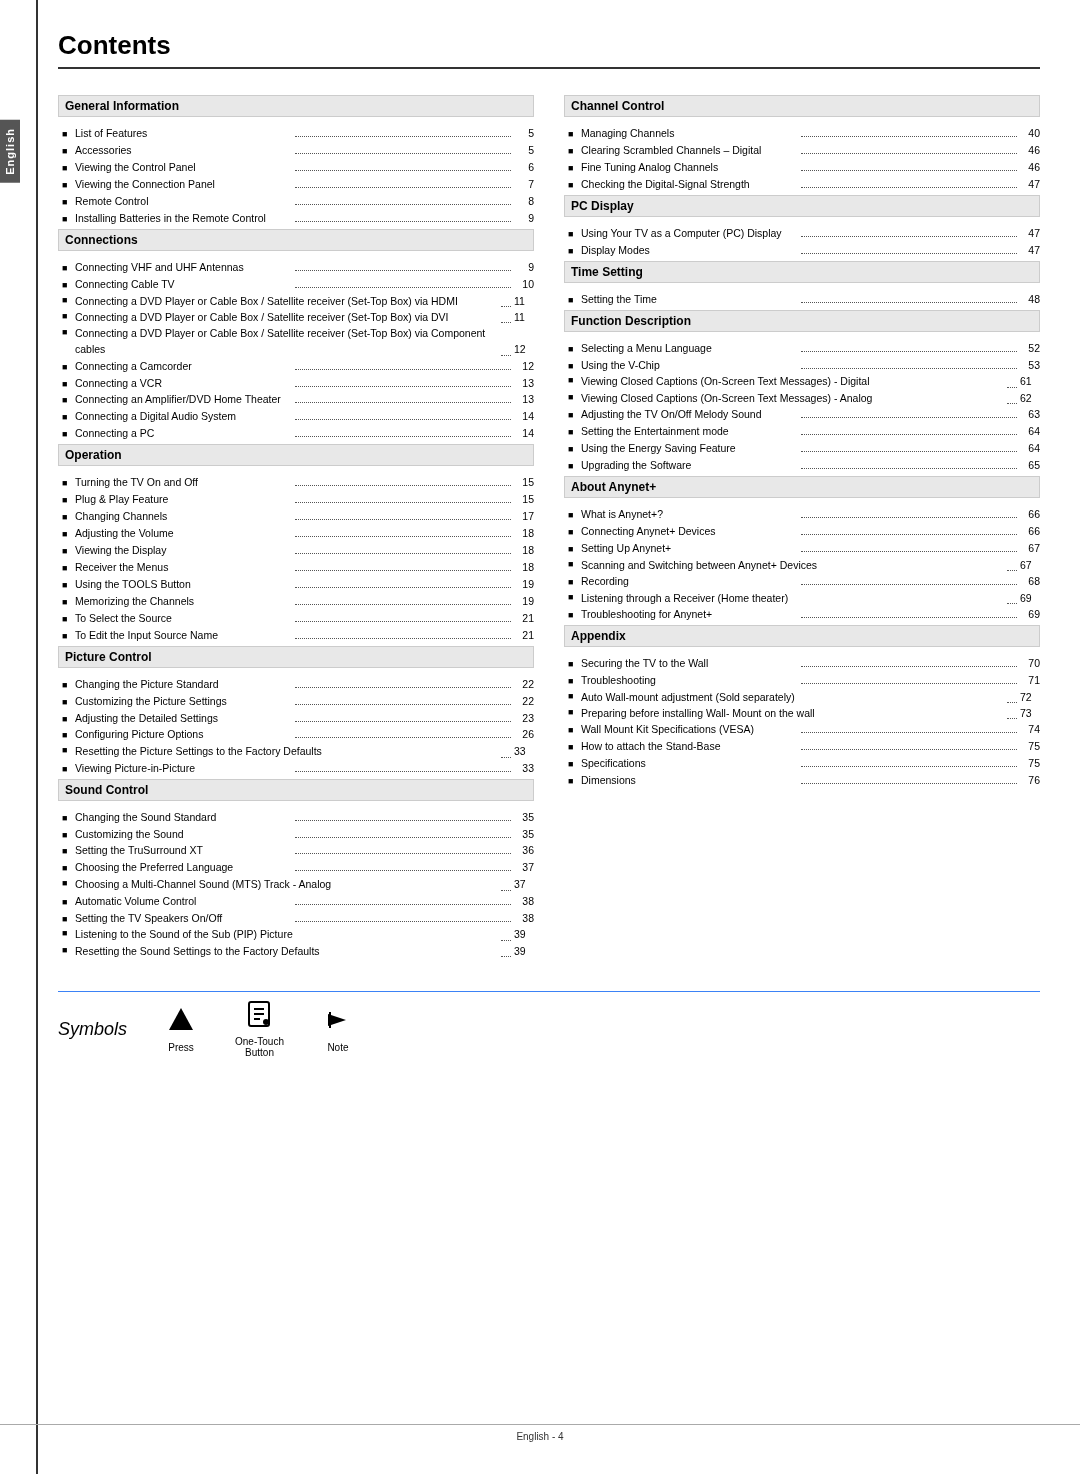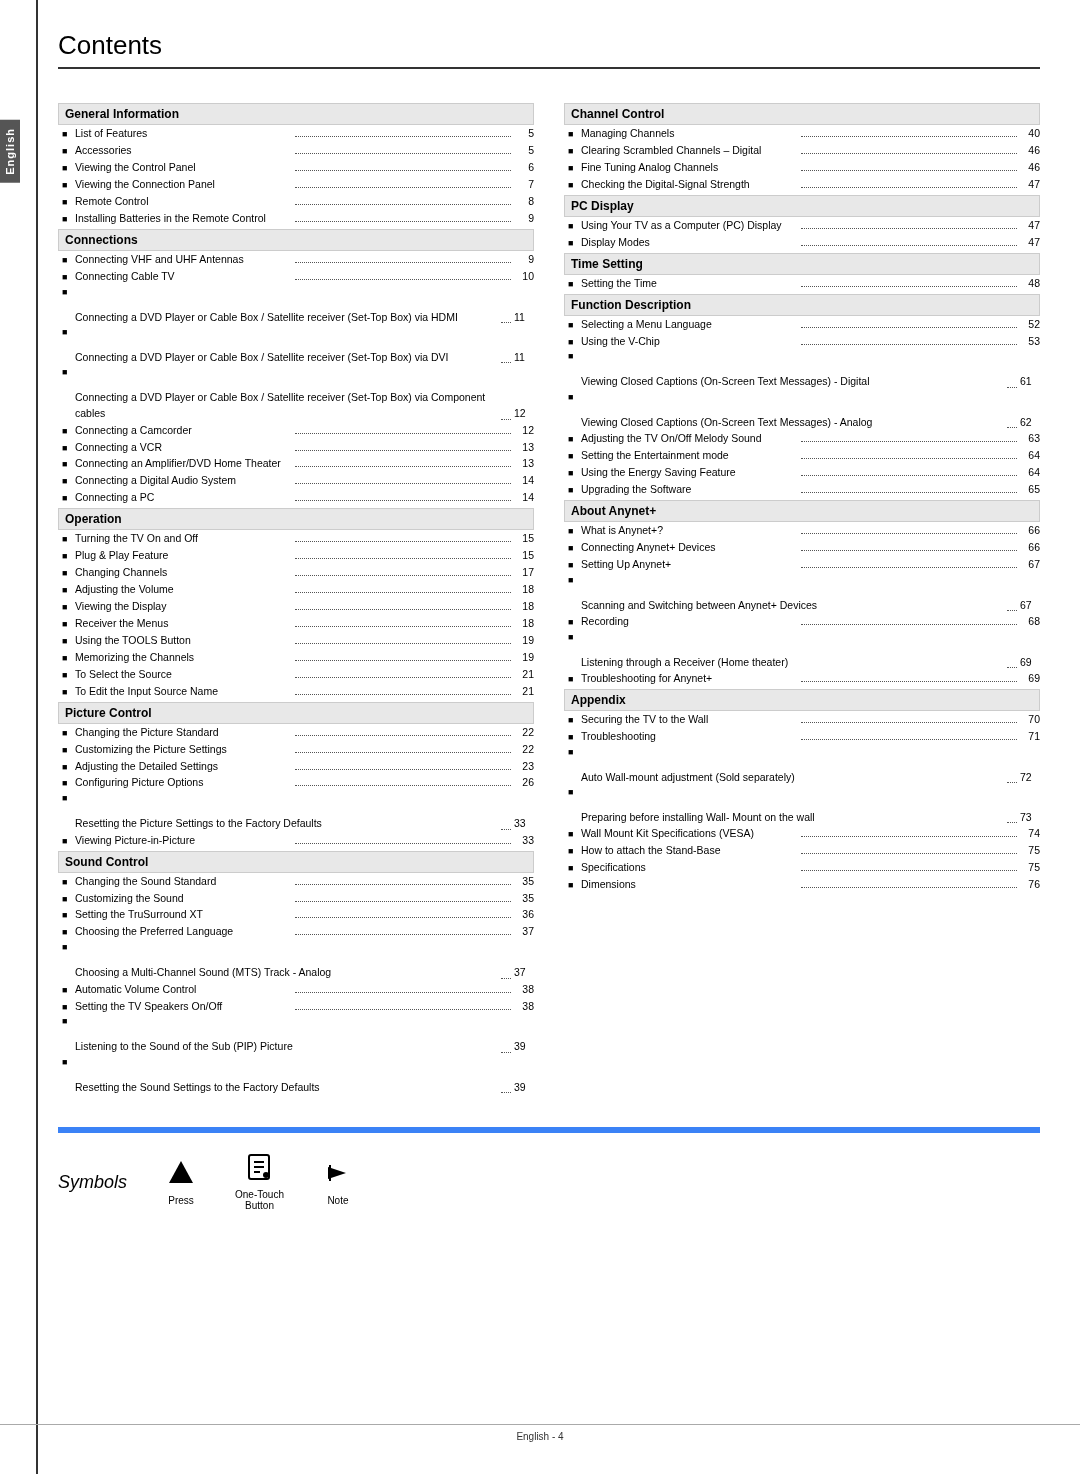--- a/index.html
+++ b/index.html
@@ -36,38 +36,38 @@
       padding: 8px 4px;
       text-align: center;
     }
     .main-content {
       flex: 1;
       padding: 30px 40px 30px 20px;
       border-left: 2px solid #333;
     }
     .page-title {
       font-size: 26px;
-      font-weight: normal;
-      margin-bottom: 34px;
+      font-weight: bold;
+      margin-bottom: 26px;
       border-bottom: 2px solid #333;
       padding-bottom: 6px;
     }
     .two-col {
       display: flex;
       gap: 30px;
     }
     .col {
       flex: 1;
     }
     .section-header {
       font-size: 12px;
       font-weight: bold;
       background: #e8e8e8;
       padding: 3px 6px;
-      margin-bottom: 0;
+      margin-bottom: 8px;
       margin-top: 10px;
       border: 1px solid #ccc;
     }
     .section-header:first-child {
       margin-top: 0;
     }
     .toc-list {
       list-style: none;
       margin-bottom: 2px;
     }
@@ -96,22 +96,22 @@
     .toc-item .page-num {
       min-width: 20px;
       text-align: right;
       font-size: 10.5px;
     }
     .symbols-section {
       display: flex;
       align-items: center;
       gap: 40px;
       margin-top: 30px;
-      padding-top: 20px;
-      border-top: 6px solid #3b82f6;
+      padding-top: 8px;
+      border-top: 1px solid #3b82f6;
     }
     .symbols-label {
       font-size: 18px;
       font-style: italic;
     }
     .symbol-item {
       display: flex;
       flex-direction: column;
       font-size: 10px;
       text-align: center;
@@ -149,21 +149,20 @@
       margin-right: 3px;
       margin-top: 1px;
     }
     .toc-item-multiline .toc-content {
       flex: 1;
       display: flex;
       align-items: flex-end;
     }
     .toc-item-multiline .toc-text-wrap {
       flex: 1;
-      margin-top: 24px;
     }
     .toc-item-multiline .dots {
       border-bottom: 1px dotted #555;
       min-width: 10px;
       margin: 0 3px 2px 3px;
     }
     .toc-item-multiline .page-num {
       min-width: 20px;
       text-align: left;
       font-size: 10.5px;

